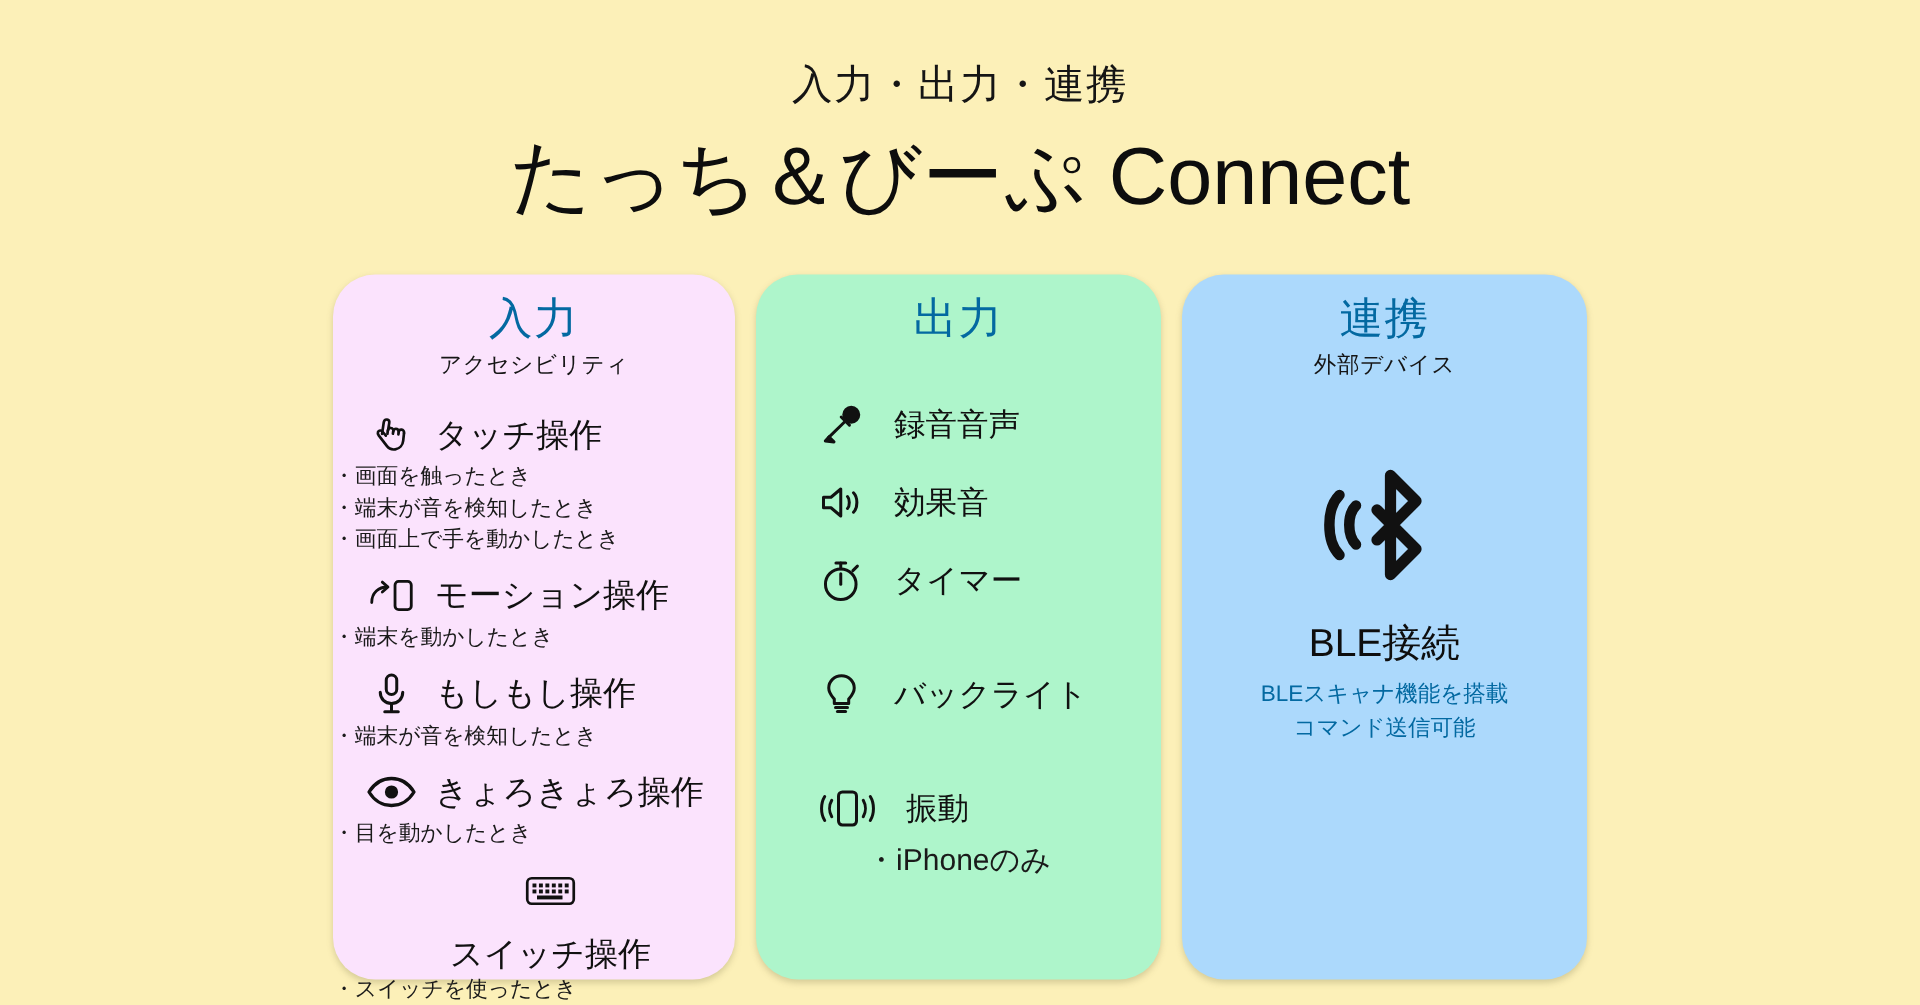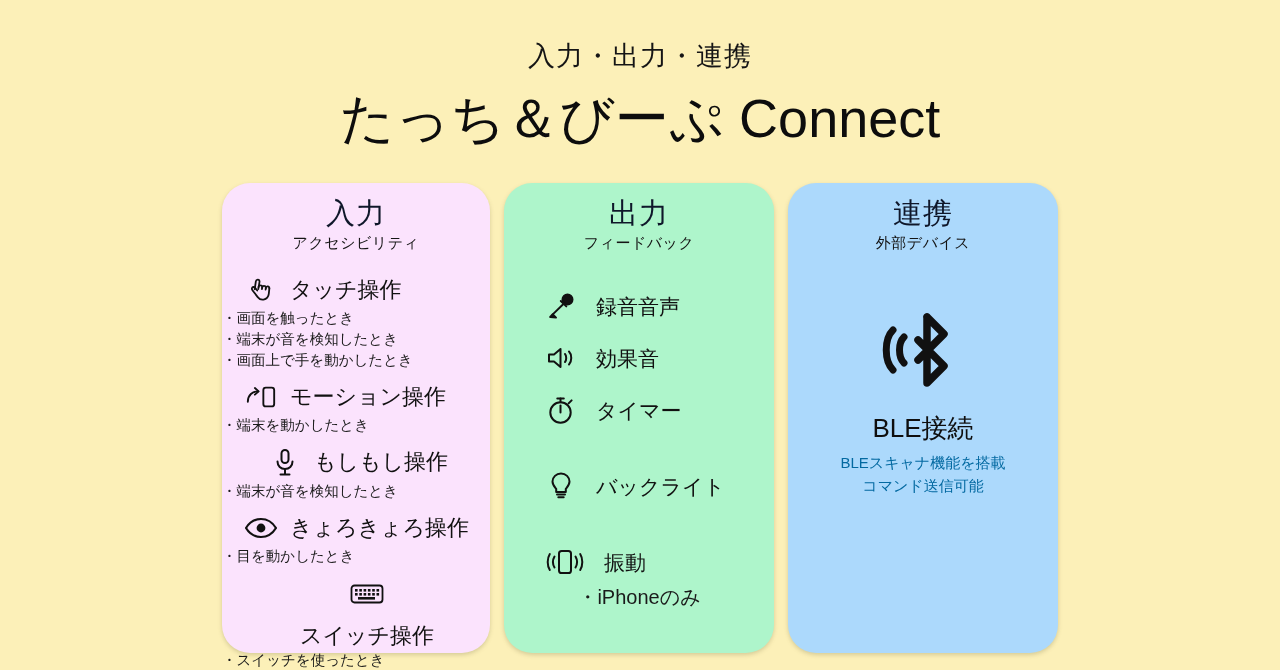--- a/index.html
+++ b/index.html
@@ -38,21 +38,21 @@
     box-shadow:0 2px 4px rgba(120,110,70,.28);
     position:relative;
     padding:14px 0 0 0;
   }
   .card-input    { width:270px; background:#fbe3fd; }
   .card-output   { width:272px; background:#aef5cb; }
   .card-link     { width:272px; background:#acd9fc; }
 
   .card-title {
     text-align:center; font-size:29px; font-weight:400;
-    color:#0f172a; line-height:1.15; letter-spacing:1px;
+    color:#0369a1; line-height:1.15; letter-spacing:1px;
   }
   .card-sub {
     text-align:center; font-size:15px; color:#151515;
     margin-top:4px; letter-spacing:.5px;
   }
 
   
   .features { margin-top:20px; }
   .feature-row {
     display:flex; align-items:center; gap:12px;
@@ -127,21 +127,21 @@
               <path d="M10.5 4.5 L14.5 8 L10.5 11.5"></path>
               <rect x="19.5" y="4" width="11.5" height="20" rx="2.6"></rect>
             </svg>
           </span>
           <span class="feature-label">モーション操作</span>
         </div>
         <div class="detail-list">
           <div class="detail-item">・端末を動かしたとき</div>
         </div>
 
-        <div class="feature-row" style="margin-top:10px;margin-left:24px;">
+        <div class="feature-row" style="margin-top:10px;">
           <span class="feature-icon">
             <svg width="24" height="30" viewBox="0 0 24 30" fill="none" stroke="#111" stroke-width="2" stroke-linecap="round" stroke-linejoin="round">
               <rect x="8.5" y="2" width="7" height="13" rx="3.5"></rect>
               <path d="M4.5 13.5 C4.5 18 7.8 21 12 21 C16.2 21 19.5 18 19.5 13.5"></path>
               <path d="M12 21 L12 26"></path>
               <path d="M7.5 26.5 L16.5 26.5"></path>
             </svg>
           </span>
           <span class="feature-label">もしもし操作</span>
         </div>
@@ -187,21 +187,20 @@
         </div>
         <div class="detail-list">
           <div class="detail-item">・スイッチを使ったとき</div>
         </div>
 
       </div>
     </div>
 
     <div class="card card-output">
       <div class="card-title">出力</div>
-      <div class="card-sub">フィードバック</div>
 
       <div class="features">
 
         <div class="feature-row">
           <span class="feature-icon">
             <svg width="28" height="28" viewBox="0 0 28 28" fill="none" stroke="#111" stroke-width="2" stroke-linecap="round" stroke-linejoin="round">
               <circle cx="20.5" cy="7.5" r="5" fill="#111" stroke="#111"></circle>
               <path d="M17.2 11.2 L5.5 22.6"></path>
               <path d="M3.2 25 L5.6 22.3 L9 25.6 L3.2 25 Z" fill="#111" stroke="#111"></path>
               <path d="M13.8 9 L19.3 14.4"></path>

